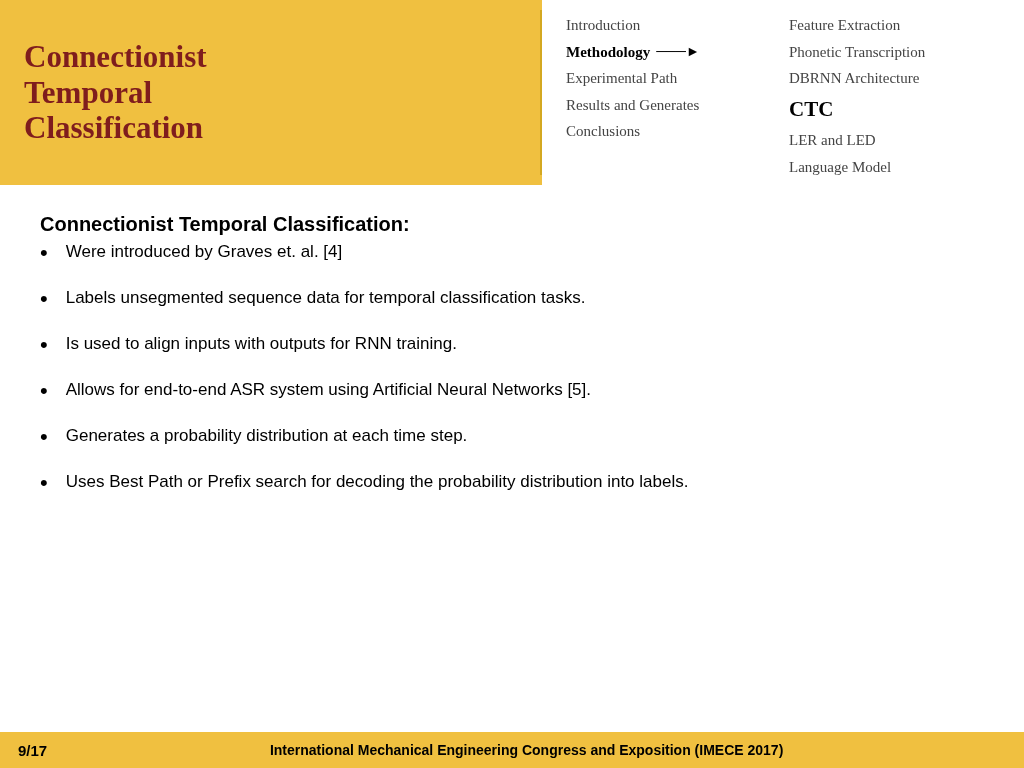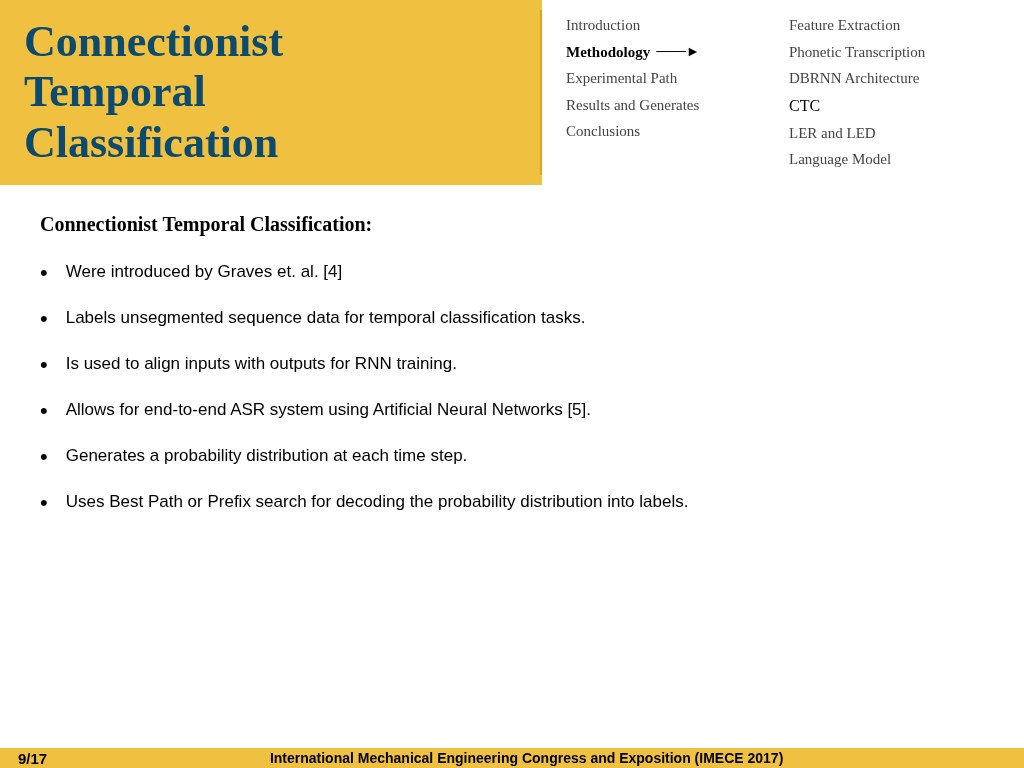--- a/index.html
+++ b/index.html
@@ -22,23 +22,23 @@
 
     .header-left {
       width: 540px;
       padding: 18px 24px;
       display: flex;
       align-items: center;
       background: #f0c040;
     }
 
     .header-title {
-      font-size: 44px;
-      font-weight: bold;
-      color: #0c4a6e;
+      font-size: 31px;
+      font-weight: bold;
+      color: #7f1d1d;
       line-height: 1.15;
     }
 
     .header-right {
       flex: 1;
       padding: 14px 24px;
       background: #ffffff;
       display: flex;
       gap: 2px;
     }
@@ -57,37 +57,37 @@
       cursor: default;
       white-space: nowrap;
     }
 
     .nav-item.active {
       font-weight: bold;
       color: #000;
     }
 
     .nav-item.highlight {
-      font-weight: normal;
-      font-size: 16px;
+      font-weight: bold;
+      font-size: 21px;
       color: #000;
     }
 
     
     .main-content {
       padding: 28px 40px 20px 40px;
       flex: 1;
     }
 
     .slide-title {
       font-size: 20px;
       font-weight: bold;
       color: #000;
-      margin-bottom: 24px;
-      font-family: Liberation Serif, serif;
+      margin-bottom: 4px;
+      font-family: Liberation Sans, sans-serif;
     }
 
     .bullet-list {
       list-style: none;
       padding: 0;
     }
 
     .bullet-list li {
       display: flex;
       align-items: flex-start;
@@ -108,21 +108,21 @@
     .bullet-text {
       line-height: 1.4;
     }
 
     
     .footer {
       position: absolute;
       bottom: 0;
       left: 0;
       right: 0;
-      height: 20px;
+      height: 36px;
       background: #f0c040;
       display: flex;
       align-items: center;
       justify-content: flex-end;
       padding: 0 18px;
     }
 
     .footer-left {
       font-size: 15px;
       font-weight: bold;

